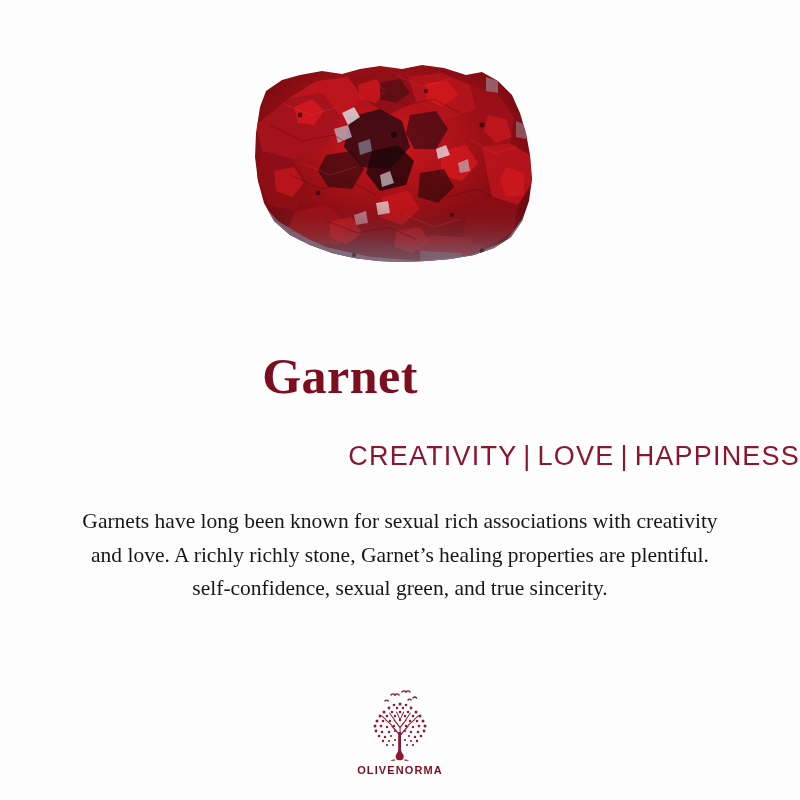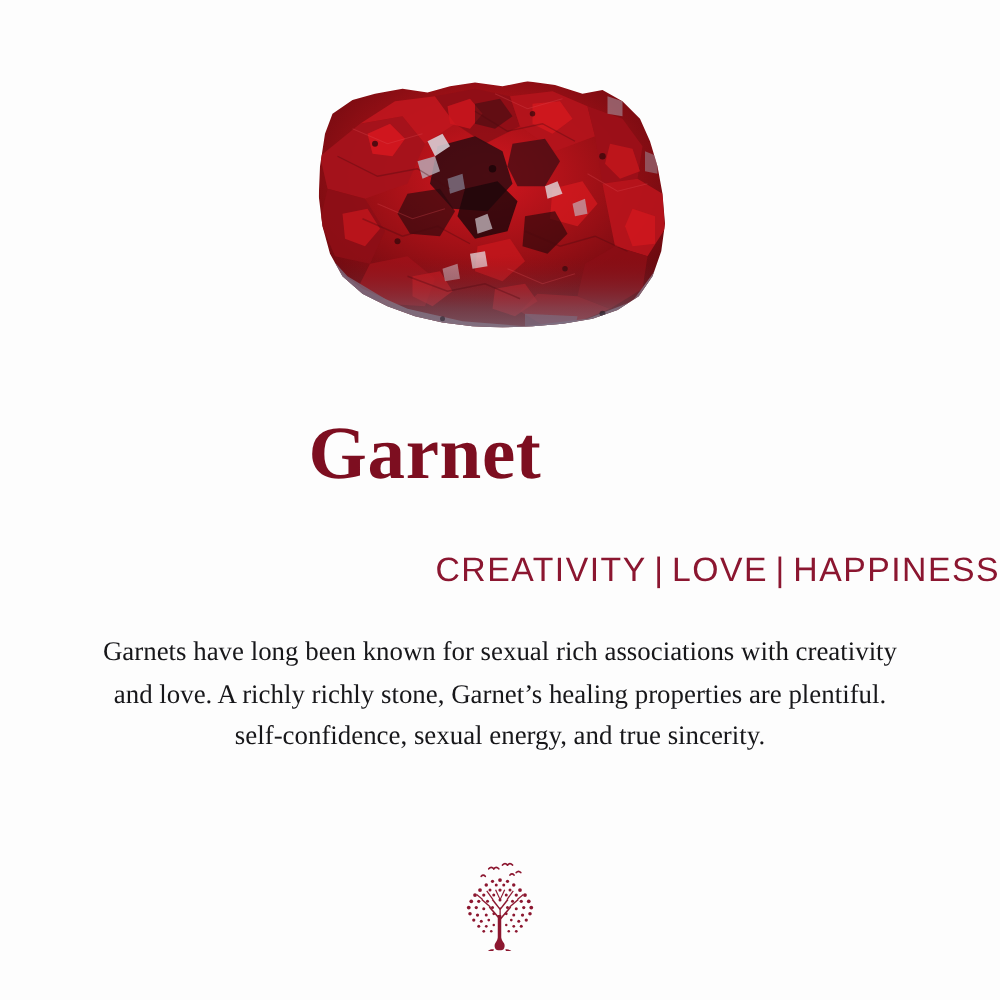--- a/index.html
+++ b/index.html
@@ -37,25 +37,25 @@
     top: 55px;
     width: 330px;
     height: 225px;
     display: block;
   }
 
   
   #title {
     position: absolute;
     left: 0;
-    top: 332px;
+    top: 351px;
     width: 680px;
     text-align: center;
     font-family: "Liberation Serif", serif;
-    font-size: 60px;
+    font-size: 50px;
     font-weight: 700;
     letter-spacing: 0.5px;
     color: #7d0e20;
     line-height: 1;
   }
 
   
   #subtitle {
     position: absolute;
     left: 0;
@@ -219,21 +219,21 @@
 
   <div id="title">Garnet</div>
 
   <div id="subtitle">
     <span class="kw">CREATIVITY</span><span class="sep">|</span><span class="kw">LOVE</span><span class="sep">|</span><span class="kw">HAPPINESS</span>
   </div>
 
   <div id="body-copy">
     <span class="line">Garnets have long been known for sexual rich associations with creativity</span>
     <span class="line">and love. A richly richly stone, Garnet’s healing properties are plentiful.</span>
-    <span class="line">self-confidence, sexual energy, and true sincerity.</span>
+    <span class="line">self-confidence, sexual green, and true sincerity.</span>
   </div>
 
   <div id="logo">
     <svg id="logo-mark" viewBox="0 0 78 76" aria-hidden="true">
       <g fill="#8c1730">
 
         <path d="M37.4,74.2 C36.4,74.2 35.6,73.6 35.2,72.8 C34.6,71.6 34.4,70 35.2,68.6 C36,67.2 37,66 37.2,64 L37.2,46 L40,46 L40,64 C40.3,66 41.3,67.3 42.2,68.6 C43,70 42.8,71.6 42.2,72.8 C41.8,73.6 41,74.2 40,74.2 Z"></path>
         <path d="M34.2,73.6 C32.6,73.2 31,73.8 29.8,74.4 L29.4,74.8 L33.6,74.8 Z"></path>
         <path d="M43.2,73.6 C44.8,73.2 46.4,73.8 47.6,74.4 L48,74.8 L43.8,74.8 Z"></path>
 
@@ -315,15 +315,16 @@
       <g fill="none" stroke="#8c1730" stroke-width="1.4" stroke-linecap="round">
         <path d="M30,9 q2,-2.2 4,0"></path>
         <path d="M34,9 q2,-2.2 4,0"></path>
         <path d="M41,6 q2,-2.2 4,0"></path>
         <path d="M45,6 q2,-2.2 4,0"></path>
         <path d="M52,12 q1.8,-2 3.6,0"></path>
         <path d="M24,15 q1.6,-1.8 3.2,0"></path>
         <path d="M47,14 q1.6,-1.8 3.2,0"></path>
       </g>
     </svg>
+    <div id="logo-word">OLIVENORMA</div>
   </div>
 
 </div>
 
 </body></html>

